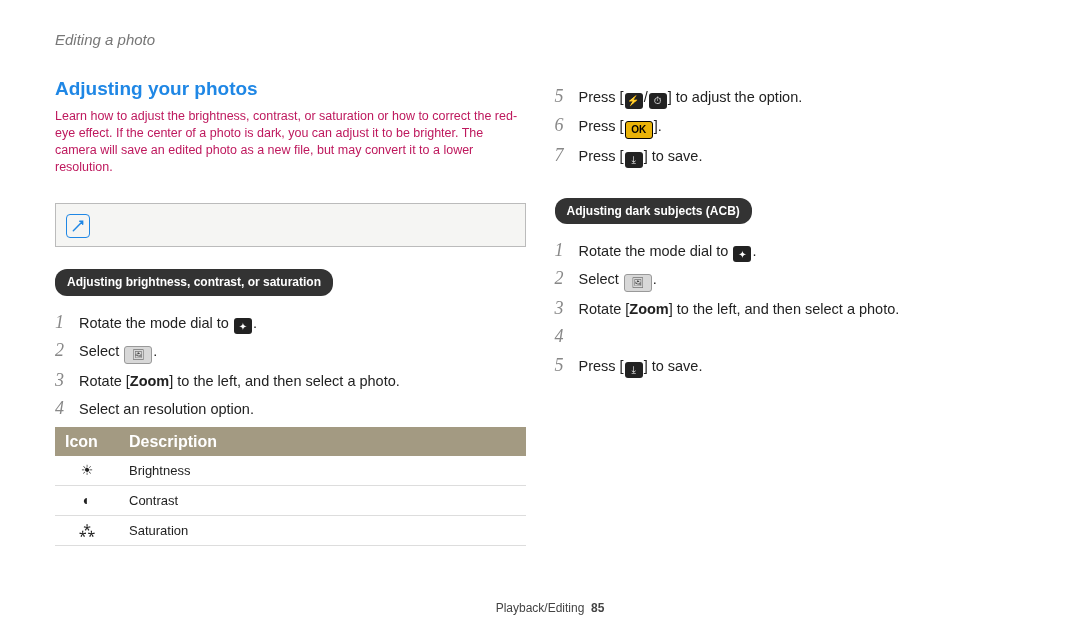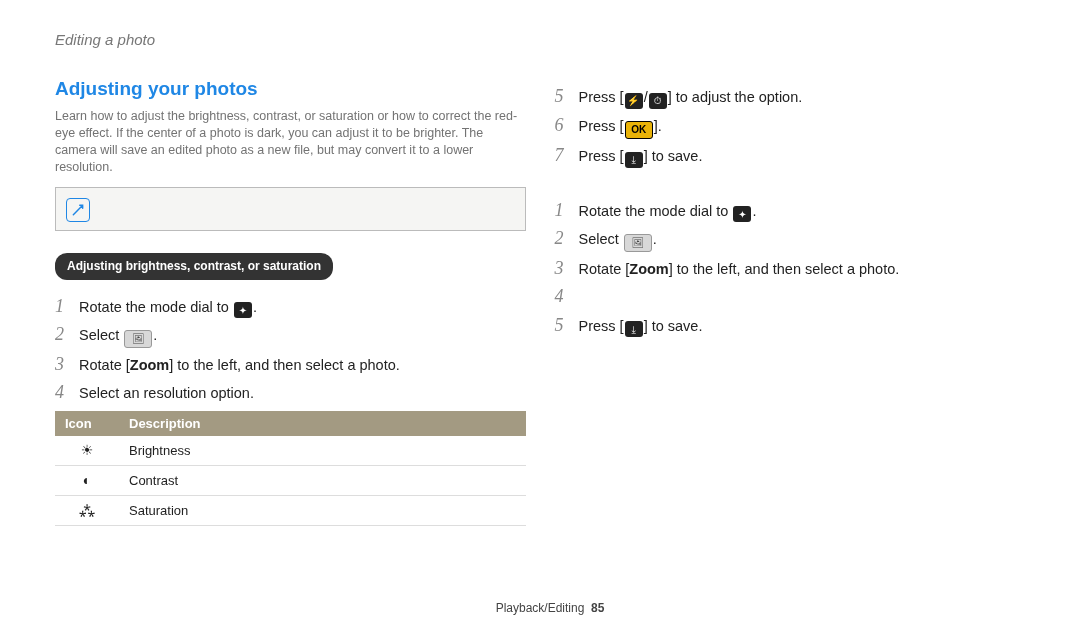--- a/index.html
+++ b/index.html
@@ -35,22 +35,22 @@
     min-width: 0;
   }
   h2.blue-title {
     color: #1f87e5;
     font-weight: 700;
     font-size: 19px;
     margin: 14px 0 6px 0;
   }
   .intro {
     font-size: 12.5px;
-    color: #737373;
-    margin: 0 0 12px 0;
+    color: #be185d;
+    margin: 0 0 28px 0;
   }
   .note-box {
     border: 1px solid #bbb;
     background: #f5f5f3;
     padding: 8px 10px 8px 10px;
     display: flex;
     gap: 10px;
     font-size: 11.5px;
     color: #333;
     margin-bottom: 18px;
@@ -133,21 +133,21 @@
     width: 100%;
     margin-top: 6px;
     font-size: 13px;
   }
   table.opt-table th {
     background: #a39a82;
     color: #fff;
     font-weight: 600;
     text-align: left;
     padding: 4px 10px;
-    font-size: 13px;
+    font-size: 16px;
   }
   table.opt-table td {
     border-bottom: 1px solid #ddd;
     padding: 5px 10px;
   }
   table.opt-table td.icon-cell {
     width: 44px;
     text-align: center;
     font-size: 14px;
   }
@@ -261,20 +261,21 @@
         <li>
           <span class="step-num">7</span>
           <span class="step-text">
             <span>Press [</span><span class="iconbox">⤓</span><span>] to save.</span>
           </span>
         </li>
       </ol>
 
       <div style="height:22px"></div>
 
+      <div class="pill">Adjusting dark subjects (ACB)</div>
 
       <ol class="steps">
         <li>
           <span class="step-num">1</span>
           <span class="step-text">
             <span>Rotate the mode dial to </span><span class="iconbox">✦</span><span>.</span>
           </span>
         </li>
         <li>
           <span class="step-num">2</span>

